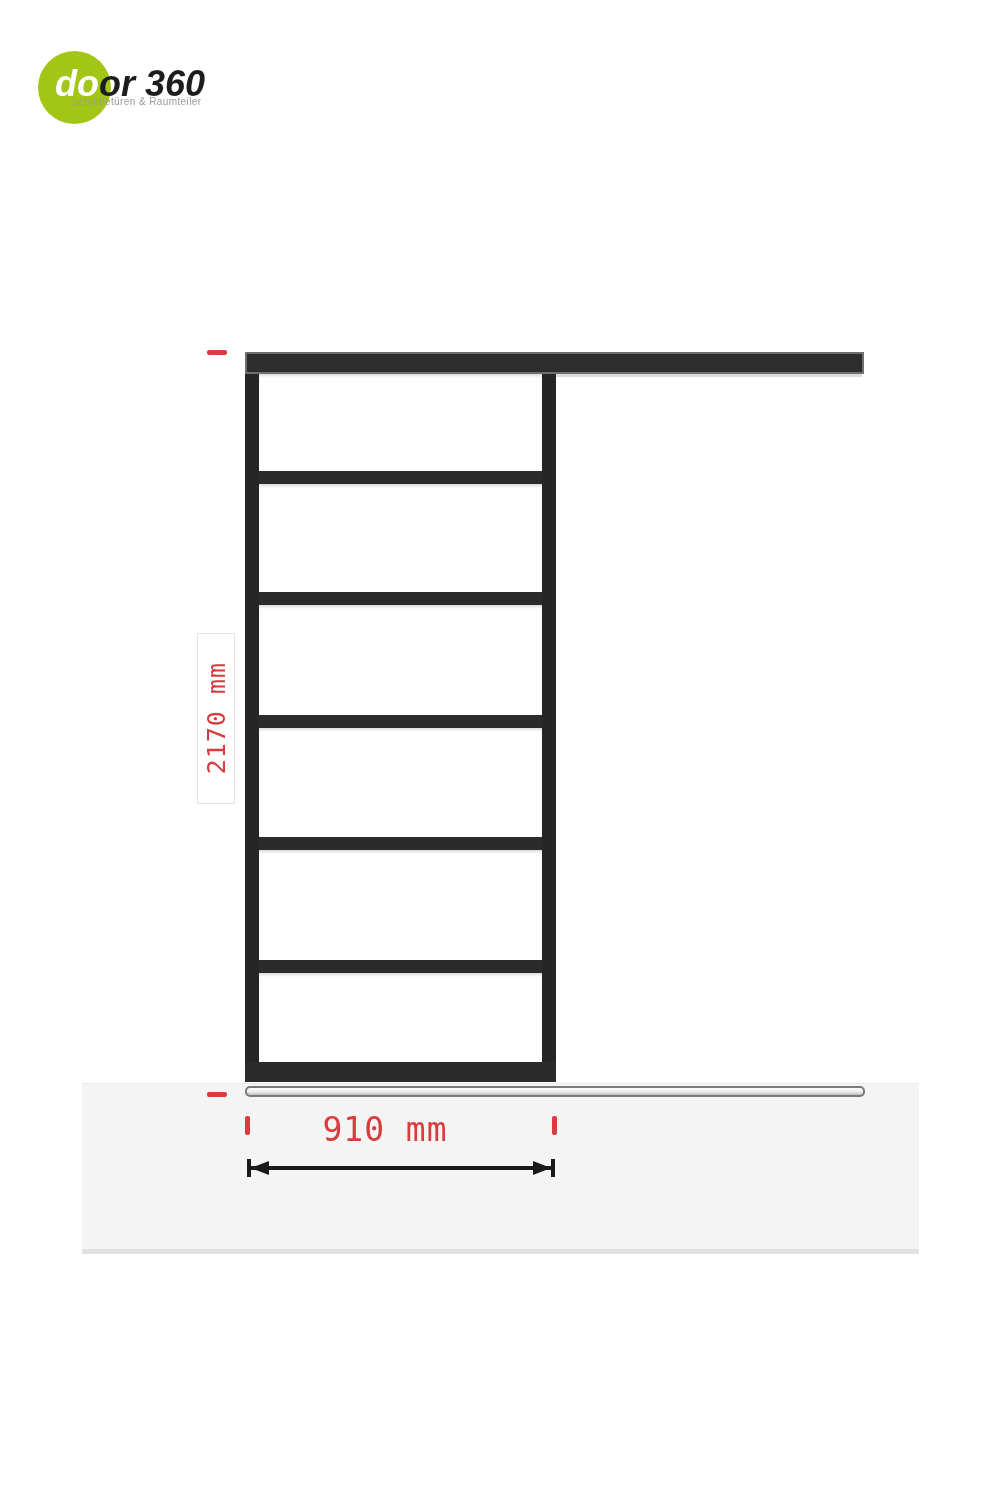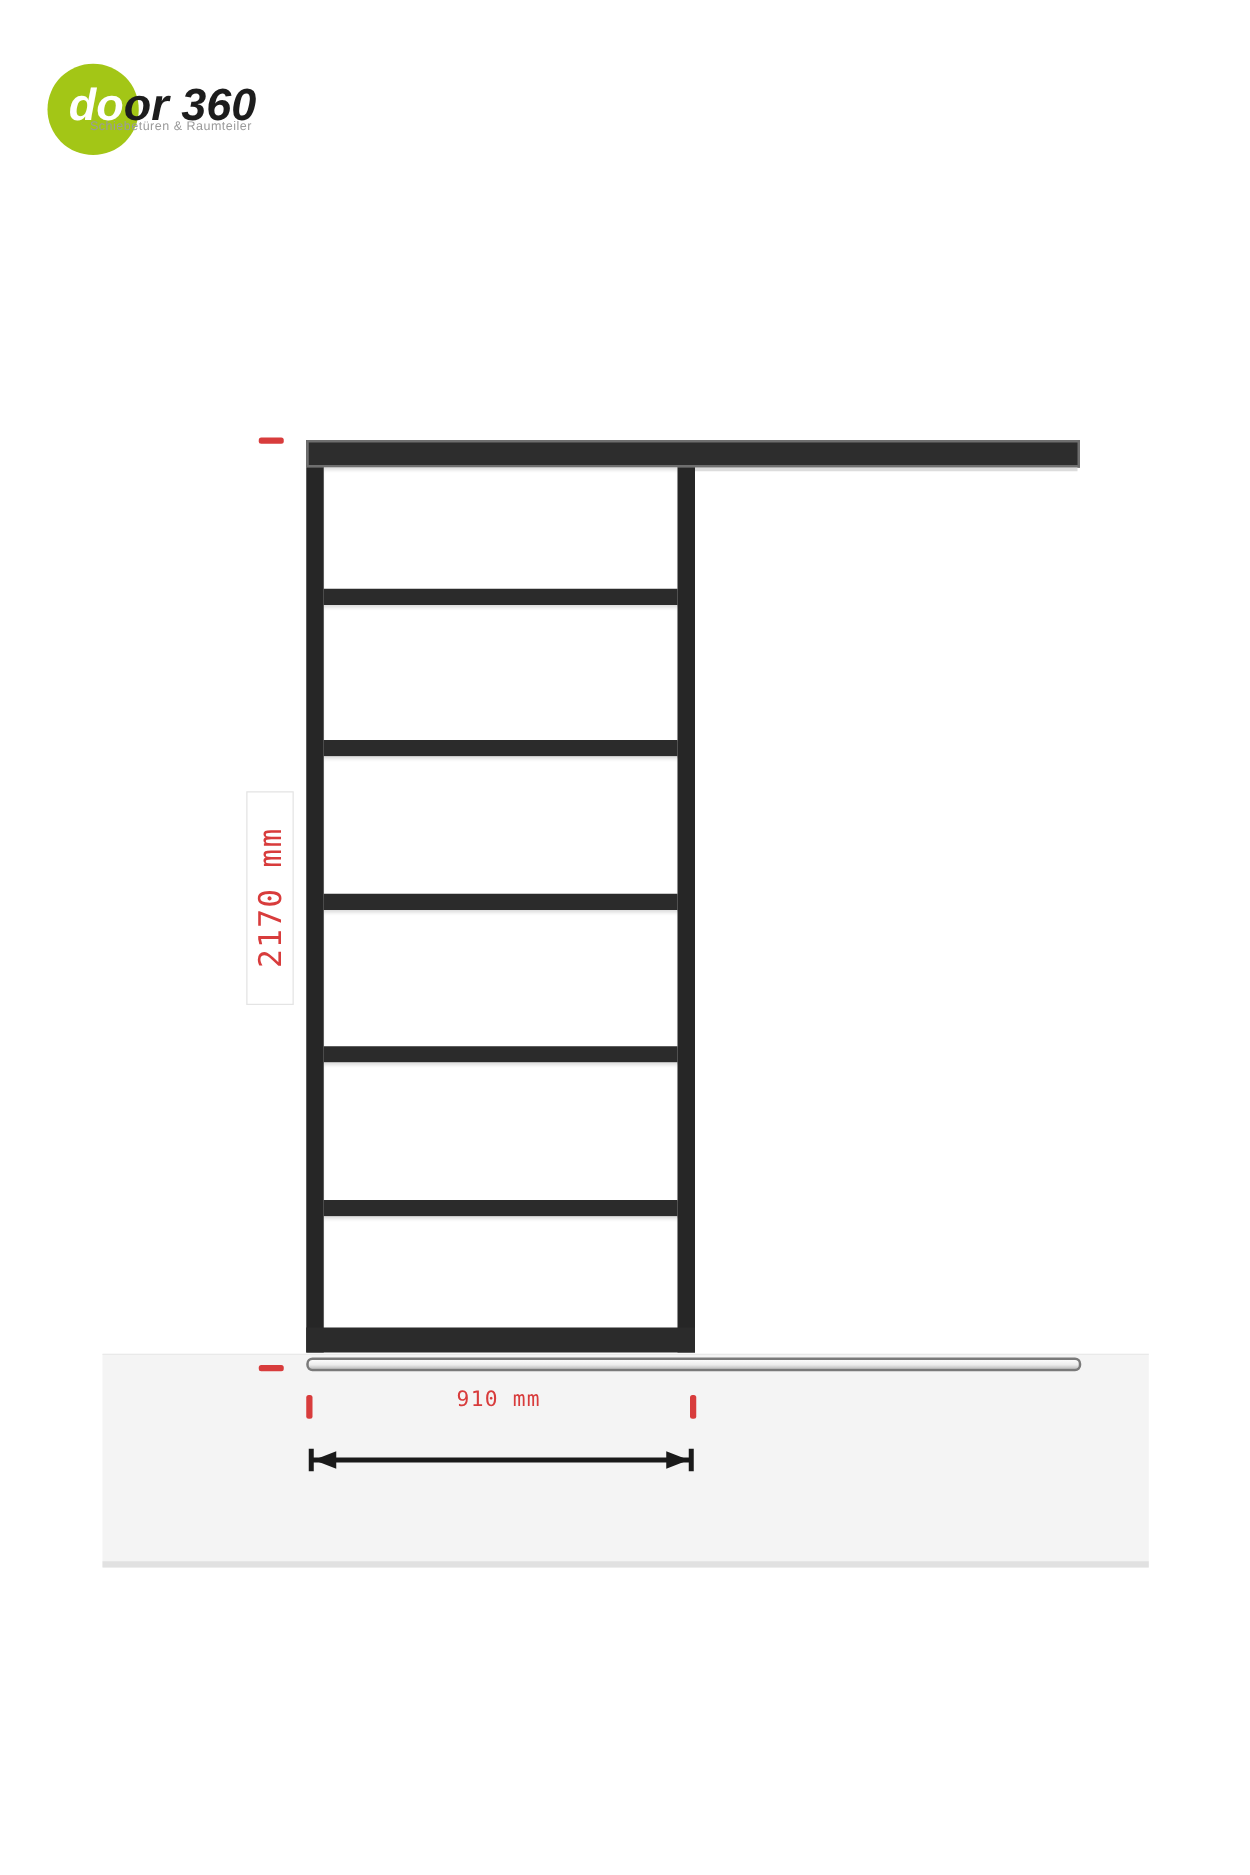--- a/index.html
+++ b/index.html
@@ -64,22 +64,22 @@
   .height-label-box{
     left:197px;top:633px;width:36px;height:169px;background:#ffffff;
     border:1px solid #e4e4e4;display:flex;align-items:center;justify-content:center;
   }
   .v-text{
     writing-mode:vertical-rl;transform:rotate(180deg);
     font-family:"DejaVu Sans Mono", monospace;font-size:25px;color:#d83c3c;
     letter-spacing:1px;white-space:nowrap;
   }
   .width-label{
-    left:259px;top:1110px;width:280px;text-align:center;
-    font-family:"DejaVu Sans Mono", monospace;font-size:17px;color:#d83c3c;
+    left:245px;top:1110px;width:280px;text-align:center;
+    font-family:"DejaVu Sans Mono", monospace;font-size:33px;color:#d83c3c;
     letter-spacing:1px;white-space:nowrap;
   }
   .dim-line{left:243px;top:1156px;}
 </style>
 </head>
 <body>
 
 <div>
 
   <header>

